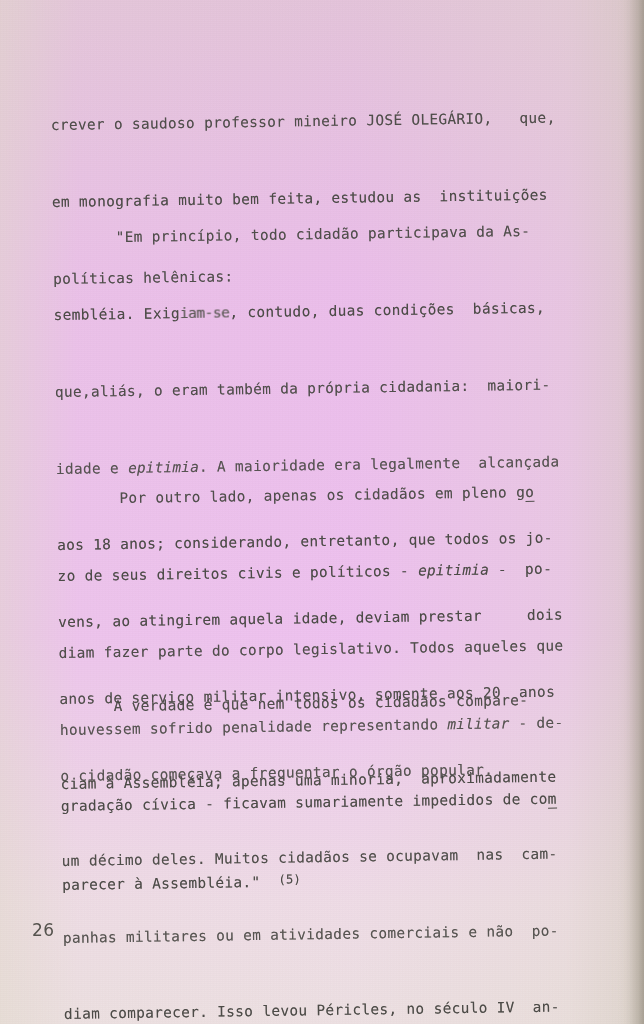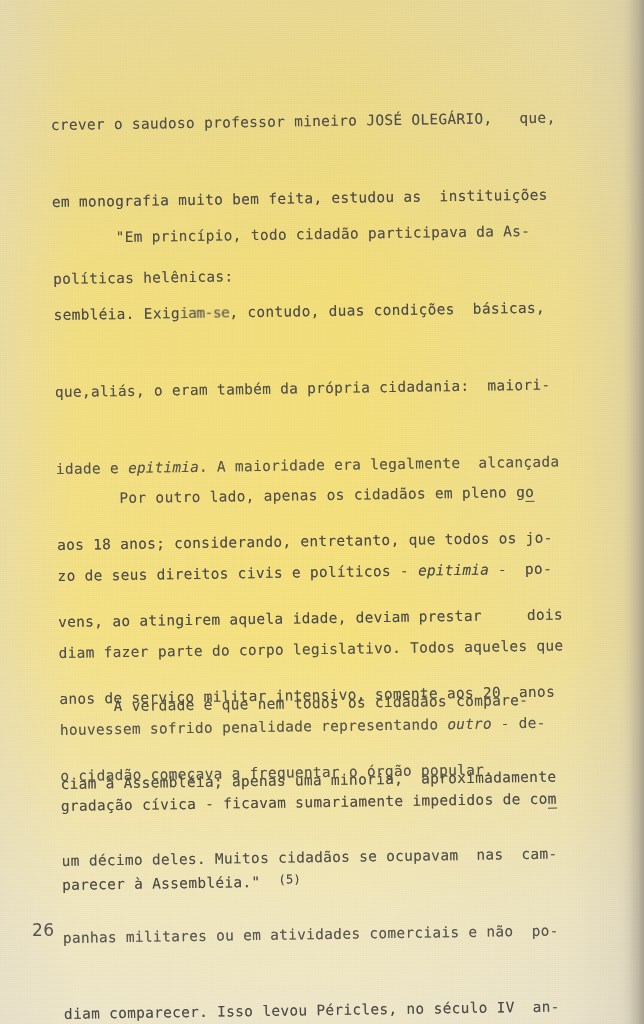--- a/index.html
+++ b/index.html
@@ -5,21 +5,21 @@
   html, body {
     margin: 0;
     padding: 0;
     background: #b9b3a4;
   }
   #page {
     position: relative;
     width: 644px;
     height: 1024px;
     overflow: hidden;
-    background: #fde047;
+    background: #f0abfc;
     font-family: "DejaVu Sans Mono", "Liberation Mono", monospace;
   }
   
   #paper-tone-v,
   #paper-tone-h,
   #paper-edge-right,
   #paper-grain {
     position: absolute;
     inset: 0;
     pointer-events: none;
@@ -147,21 +147,21 @@
       <span class="ln"><span>aos 18 anos; considerando, entretanto, que todos os jo-</span></span>
       <span class="ln"><span>vens, ao atingirem aquela idade, deviam prestar     dois</span></span>
       <span class="ln"><span>anos de serviço militar intensivo, somente aos 20  anos</span></span>
       <span class="ln"><span>o cidadão começava a frequentar o órgão popular.</span></span>
     </div>
 
     <div class="para" style="top:432px;">
       <span class="ln"><span>       Por outro lado, apenas os cidadãos em pleno g</span><span class="ul">o</span></span>
       <span class="ln"><span>zo de seus direitos civis e políticos - </span><span class="it">epitimia</span><span> -  po-</span></span>
       <span class="ln"><span>diam fazer parte do corpo legislativo. Todos aqueles que</span></span>
-      <span class="ln"><span>houvessem sofrido penalidade representando </span><span class="it">outro</span><span> - de-</span></span>
+      <span class="ln"><span>houvessem sofrido penalidade representando </span><span class="it">militar</span><span> - de-</span></span>
       <span class="ln"><span>gradação cívica - ficavam sumariamente impedidos de co</span><span class="ul">m</span></span>
       <span class="ln"><span>parecer à Assembléia."  </span><span class="fn">(5)</span></span>
     </div>
 
     <div class="para" style="top:640px;">
       <span class="ln"><span>      A verdade é que nem todos os cidadãos compare-</span></span>
       <span class="ln"><span>ciam à Assembléia; apenas uma minoria,  aproximadamente</span></span>
       <span class="ln"><span>um décimo deles. Muitos cidadãos se ocupavam  nas  cam-</span></span>
       <span class="ln"><span>panhas militares ou em atividades comerciais e não  po-</span></span>
       <span class="ln"><span>diam comparecer. Isso levou Péricles, no século IV  an-</span></span>

